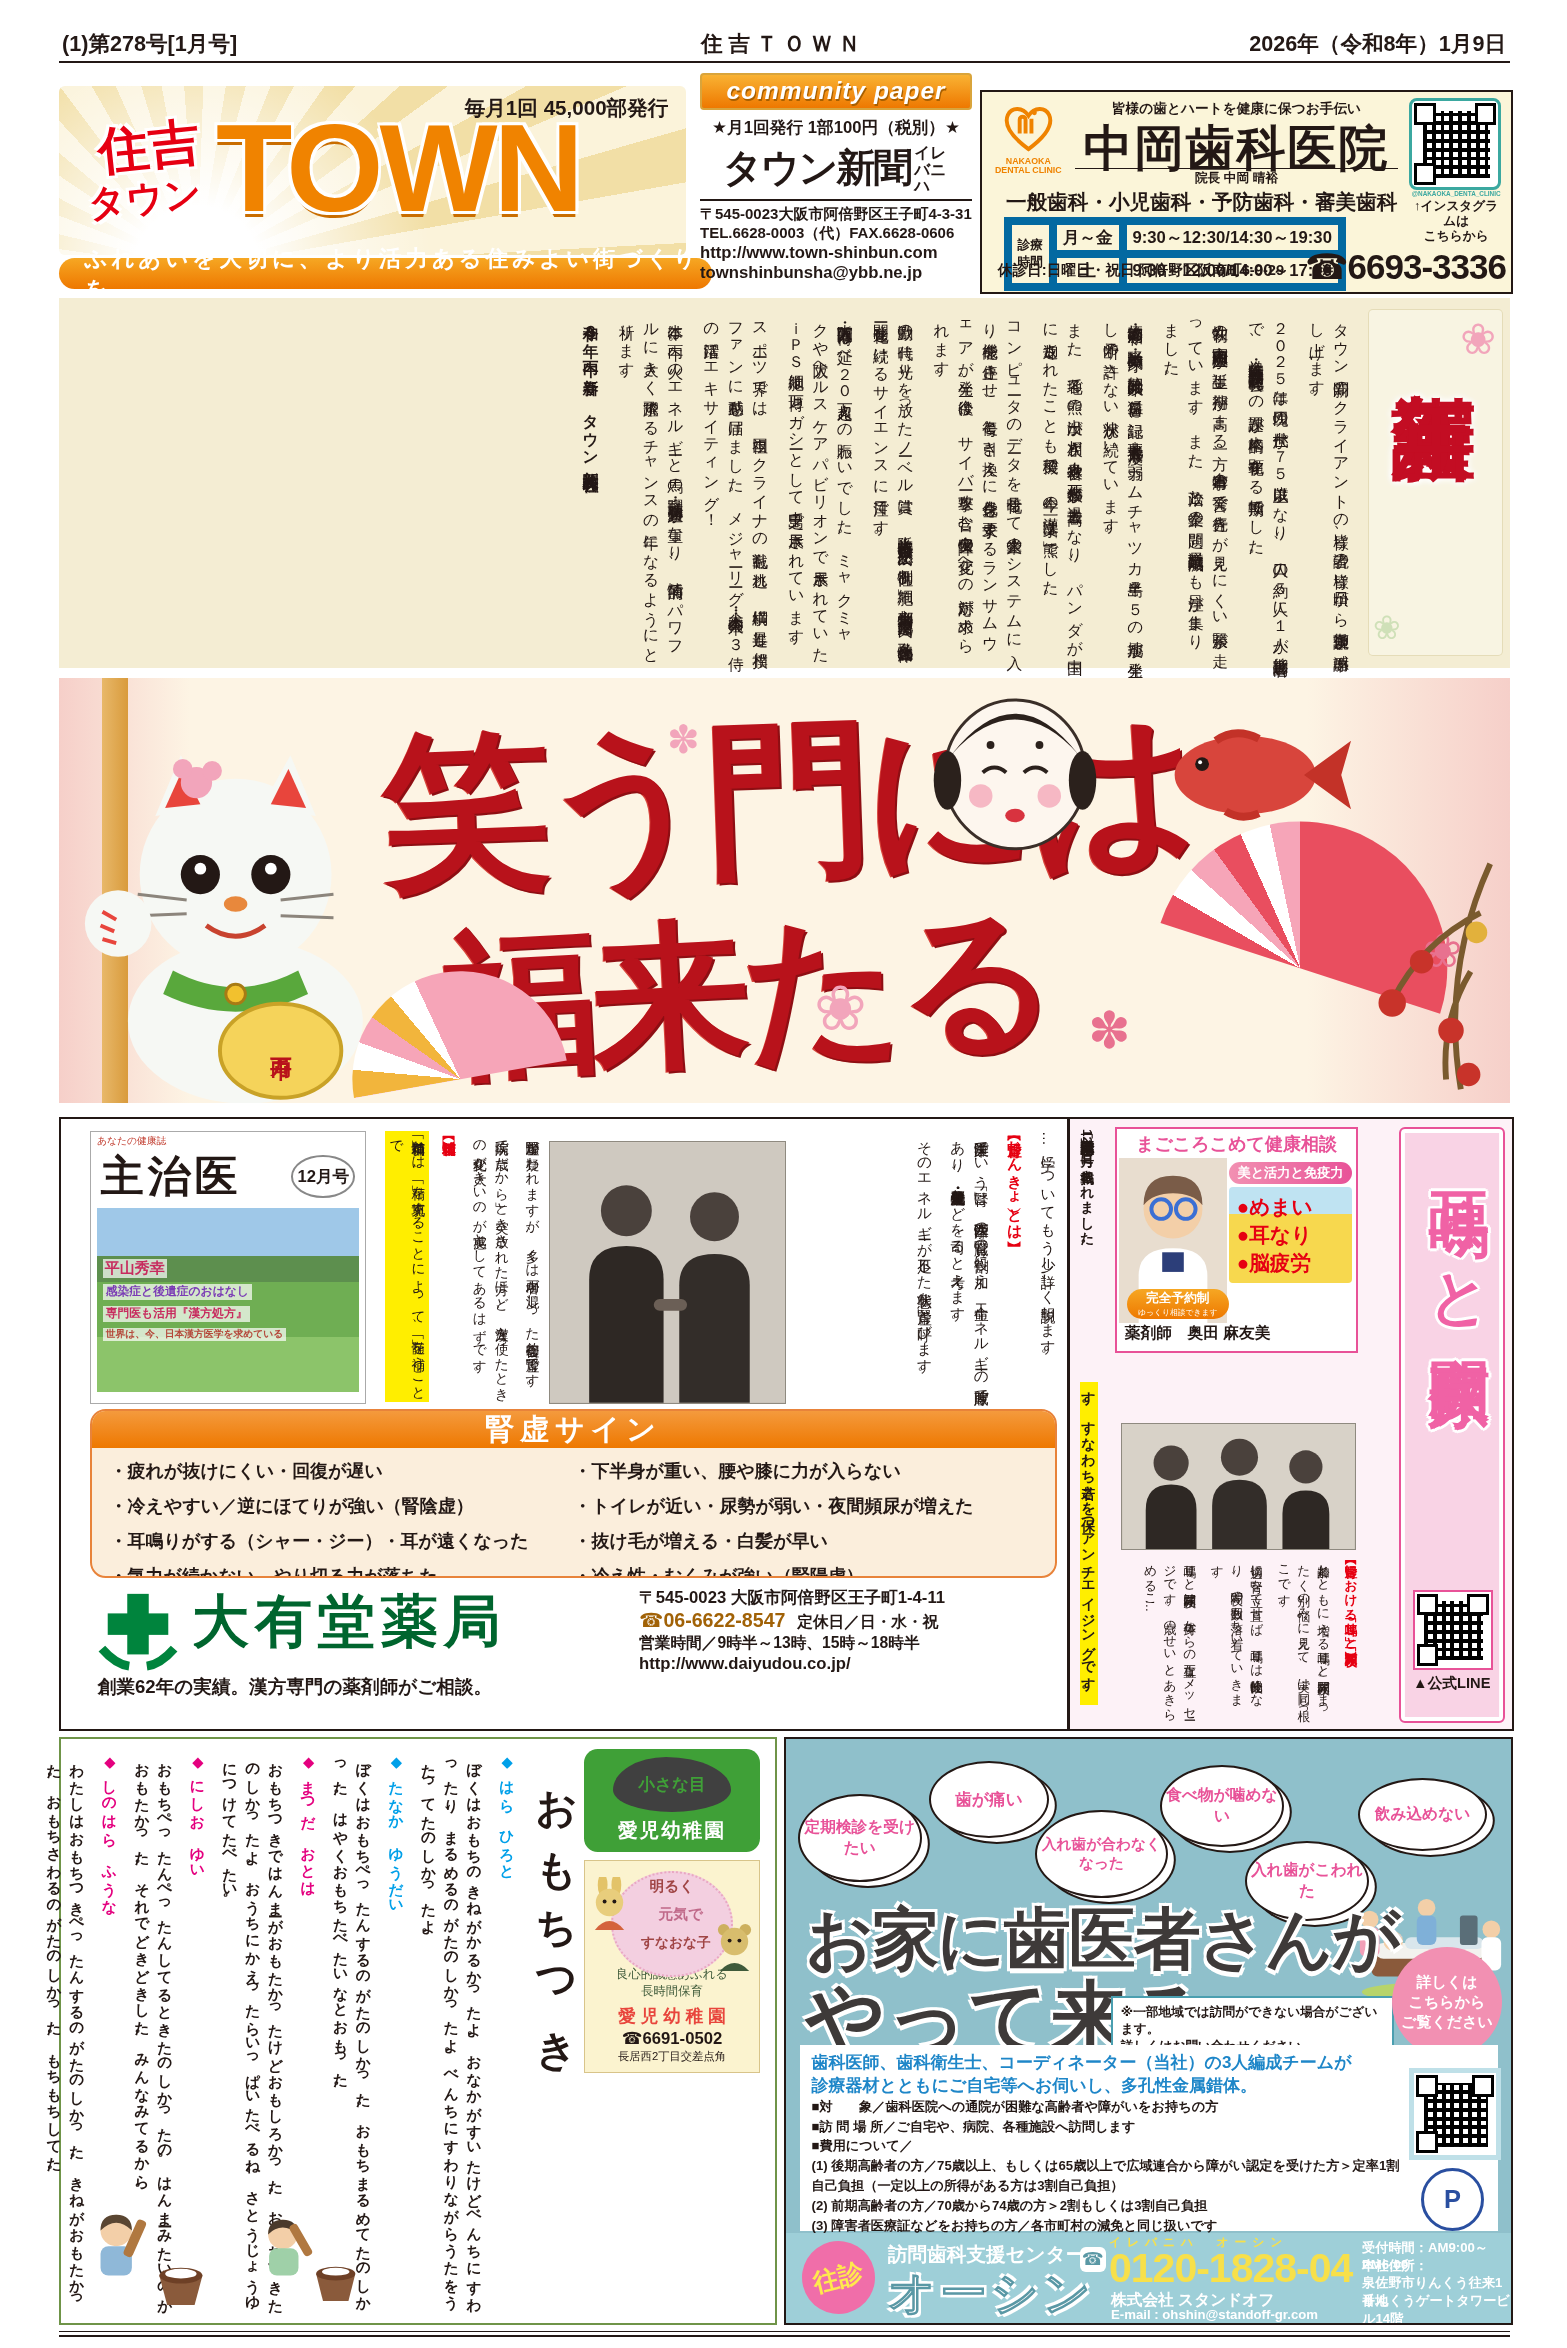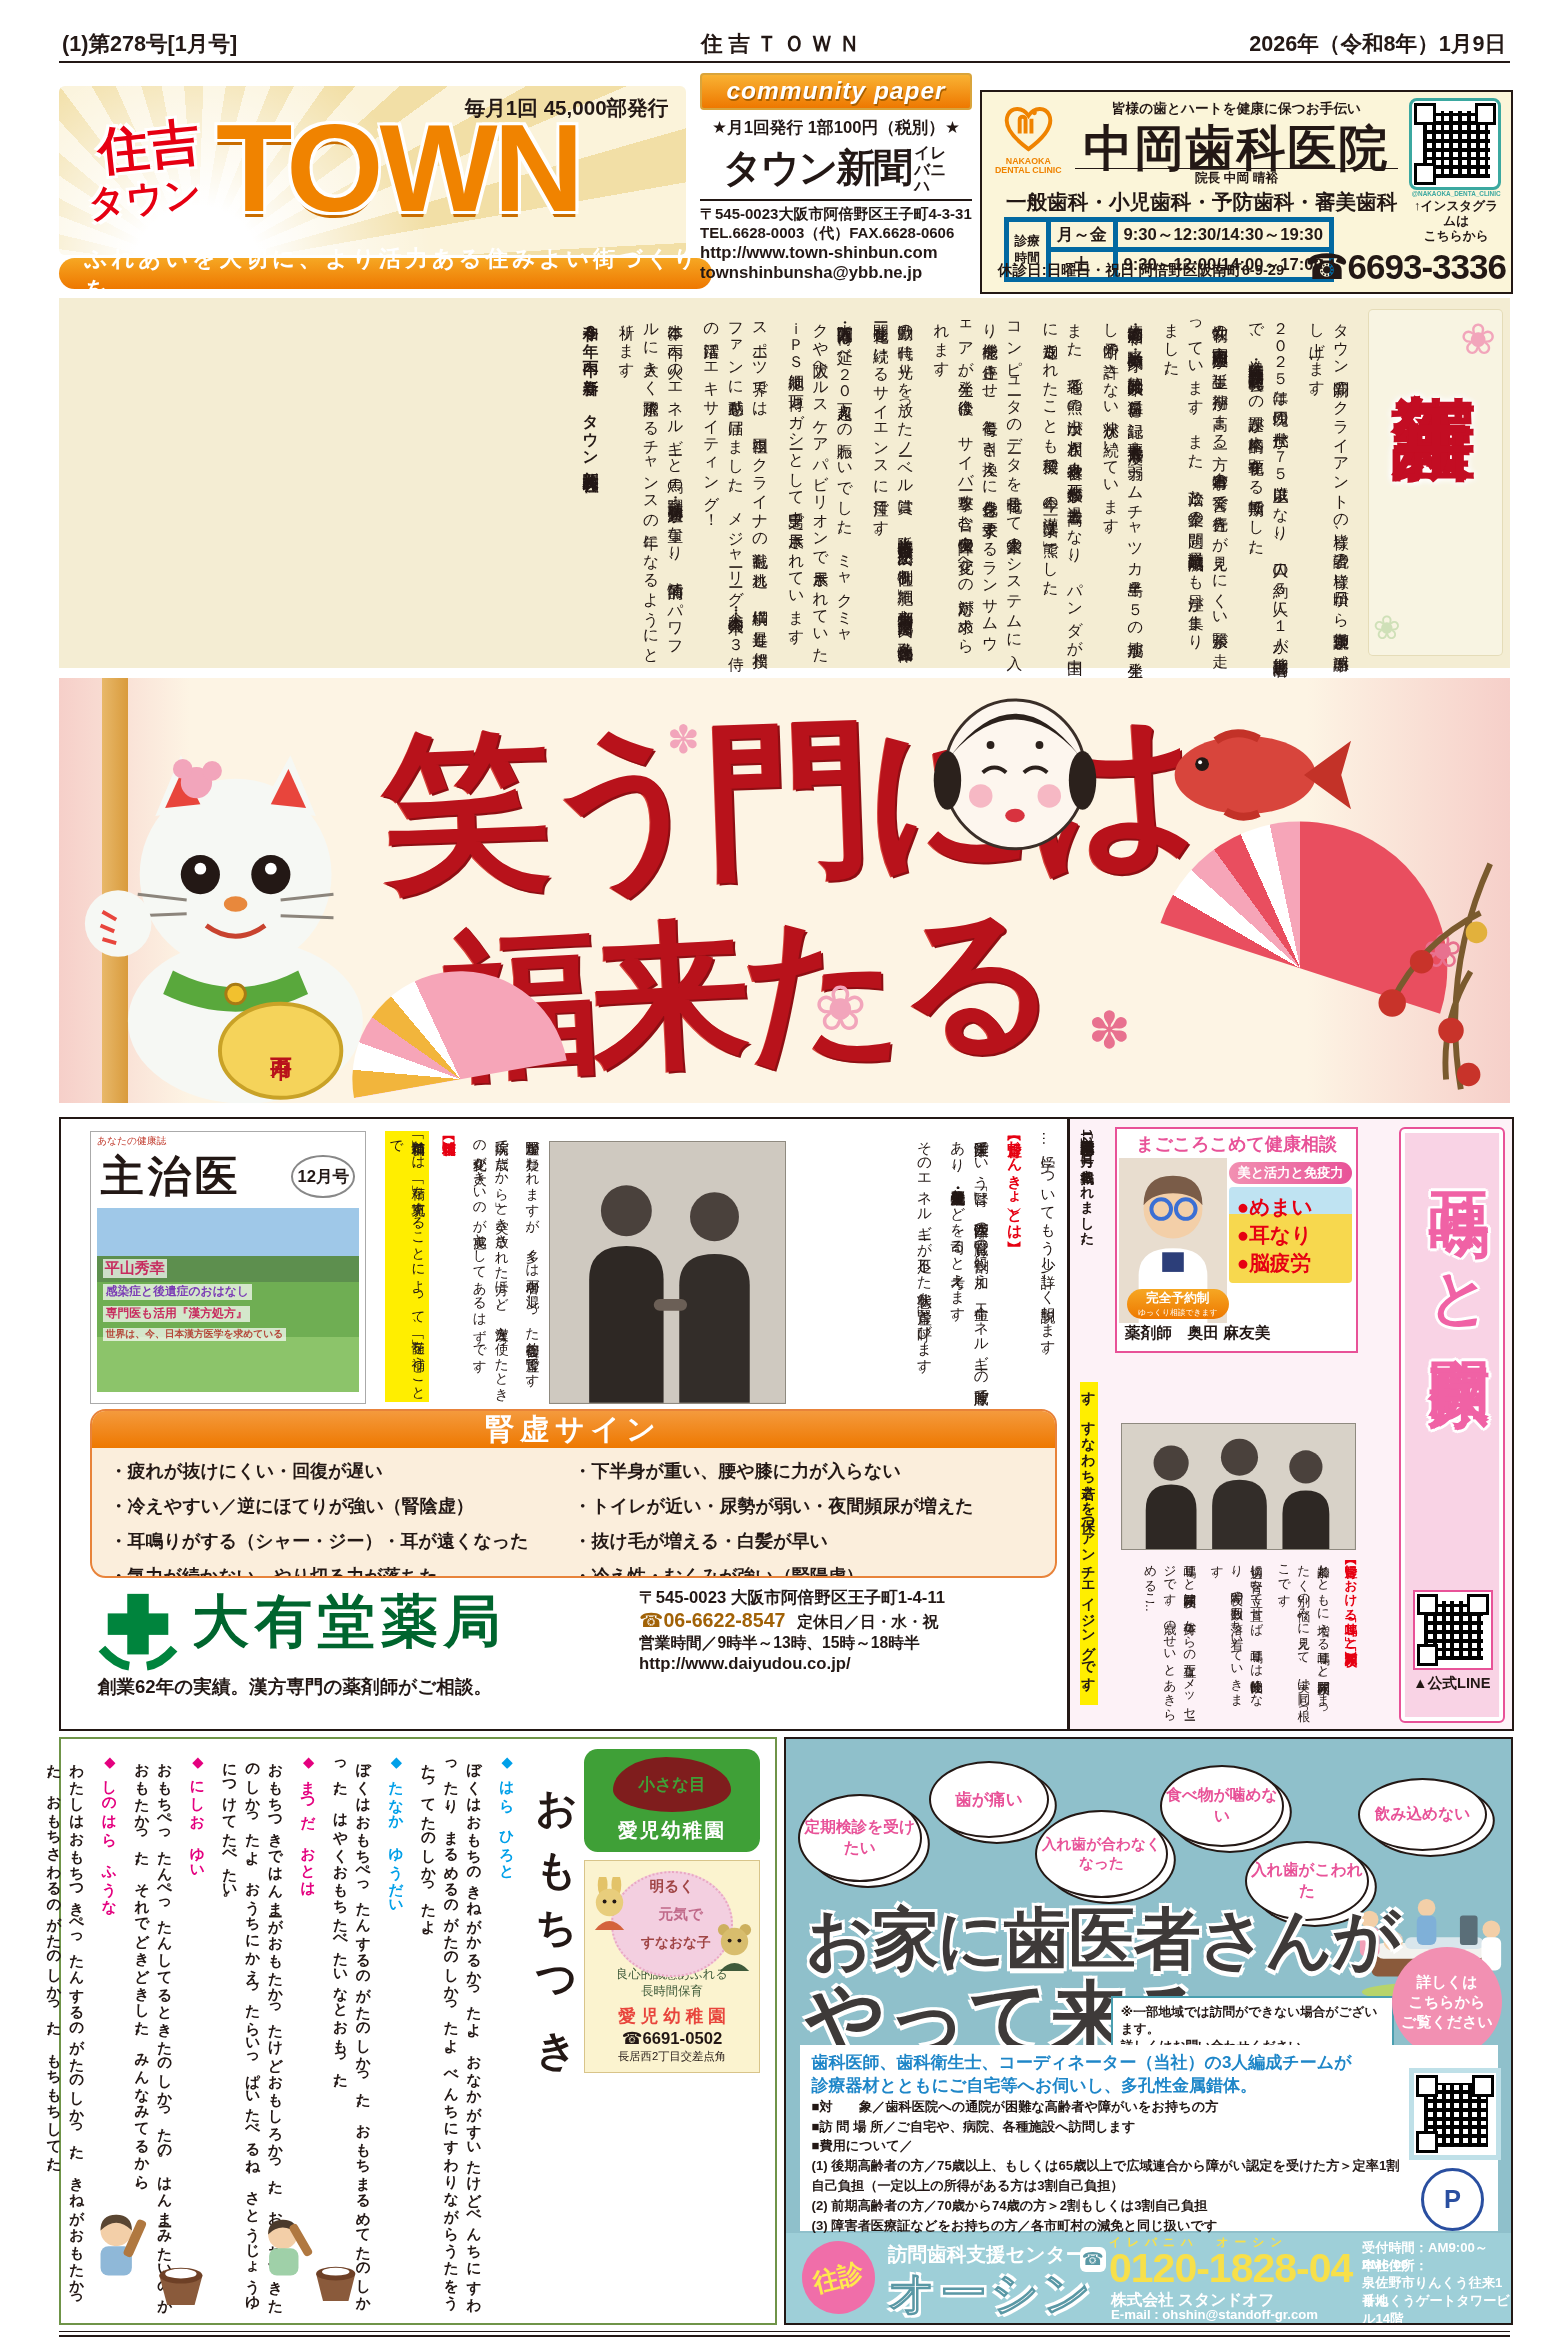--- a/index.html
+++ b/index.html
@@ -21,21 +21,21 @@
      text-shadow:-2.9px -2.9px 0 #fff,2.9px -2.9px 0 #fff,-2.9px 2.9px 0 #fff,2.9px 2.9px 0 #fff,0 5.9px 0 #c96d00;}
   .sumiyoshiLogo{color:#e60012;font-weight:900;line-height:1.0;transform:rotate(-6deg);
      text-shadow:-2.9px -2.9px 0 #fff,2.9px -2.9px 0 #fff,-2.9px 2.9px 0 #fff,2.9px 2.9px 0 #fff;}
   .sloganPill{background:linear-gradient(180deg,#f6a723,#ee7800);border-radius:979px;
      color:#fff;font-weight:bold;font-size:22.5px;letter-spacing:3.9px;display:flex;align-items:center;padding-left:25.5px;}
   .pubBanner{background:linear-gradient(180deg,#f9b233,#ee7800);border:2px solid #d9a43b;border-radius:3.9px;
      color:#fff;font-style:italic;font-weight:900;font-size:24.5px;text-align:center;letter-spacing:1px;
      text-shadow:1px 2px 0 #a85f00;}
   .clinicAd{background:#fbf5d9;border:2.9px solid #231815;}
   .hoursTable{border:2px solid #231815;border-collapse:collapse;}
-  .hoursTable td{border:5px solid #0369a1;font-weight:bold;padding:1px 5.9px;}
+  .hoursTable td{border:8px solid #0369a1;font-weight:bold;padding:1px 5.9px;}
   
   .greetBG{background:#f4edd3;}
   .greetCard{background:#f8f4e2;border-radius:3.9px;box-shadow:0 0 0 1px #e5dcb8;}
   .greetTxt{font-size:15.7px;line-height:1.55;letter-spacing:1px;}
   .greetTxt p{margin:0 0 0 11.8px;}
   .calli{font-family:"DejaVu Serif","Liberation Serif",serif;font-weight:bold;color:#c30d23;
      font-size:84px;line-height:1.05;text-shadow:0 0 5.9px #fff,0 0 9.8px #fff;}
   
   .bannerBG{background:linear-gradient(90deg,#f6cfc9 0,#fdf4e4 9%,#fdf4e4 86%,#f6cfc9 100%);overflow:hidden;}
   .brush{font-family:"DejaVu Serif","Liberation Serif",serif;font-weight:900;color:#b8121b;
@@ -60,21 +60,21 @@
       background-size:78% 78%;background-position:55% 55%;background-repeat:no-repeat;}
   .qr i{position:absolute;width:15.7px;height:15.7px;border:3.9px solid #000;background:#fff;}
   .qr i.tl{left:2px;top:2px}.qr i.tr{right:2px;top:2px}.qr i.bl{left:2px;bottom:2px}
   
   .kidsBox{border:2.9px solid #6f9448;background:#fff;}
   .kidsTxt{font-size:14.7px;line-height:1.55;letter-spacing:0.5px;font-weight:bold;}
   .kidsTxt p{margin:0 0 0 9.8px;}
   .nameBlue{color:#00a0e9;} .namePink{color:#e4007f;}
   
   .kgBadge{background:#3fa037;border-radius:13.7px;text-align:center;}
-  .kgCloud{background:#7f1d1d;border-radius:45% 55% 50% 50%/60% 60% 40% 40%;color:#3fa037;font-weight:bold;}
+  .kgCloud{background:#404040;border-radius:45% 55% 50% 50%/60% 60% 40% 40%;color:#3fa037;font-weight:bold;}
   .kgCard{background:#fbf3cf;border:1px solid #d8c48a;text-align:center;}
   
   .dentalBG{background:#8fc0cb;border:2px solid #231815;overflow:hidden;}
   .cloud{background:#fff;border:2px solid #231815;border-radius:50%;display:flex;align-items:center;justify-content:center;
      text-align:center;color:#e85298;font-weight:900;box-shadow:7.8px 5.9px 0 -2px #fff,7.8px 5.9px 0 0 #231815;}
   .dTitle{color:#3e3a39;font-weight:900;text-shadow:-2.9px -2.9px 0 #fff,2.9px -2.9px 0 #fff,-2.9px 2.9px 0 #fff,2.9px 2.9px 0 #fff,0 4.9px 0 #fff;}
   .noteBox{background:#fff;border:2px solid #4a9fb0;font-size:12.7px;font-weight:bold;padding:5.9px 7.8px;}
   .panel{background:#fff;}
   .blueTxt{color:#1e86c8;font-weight:900;font-size:17px;}
   .costTxt{font-size:13.2px;font-weight:bold;line-height:1.5;}

